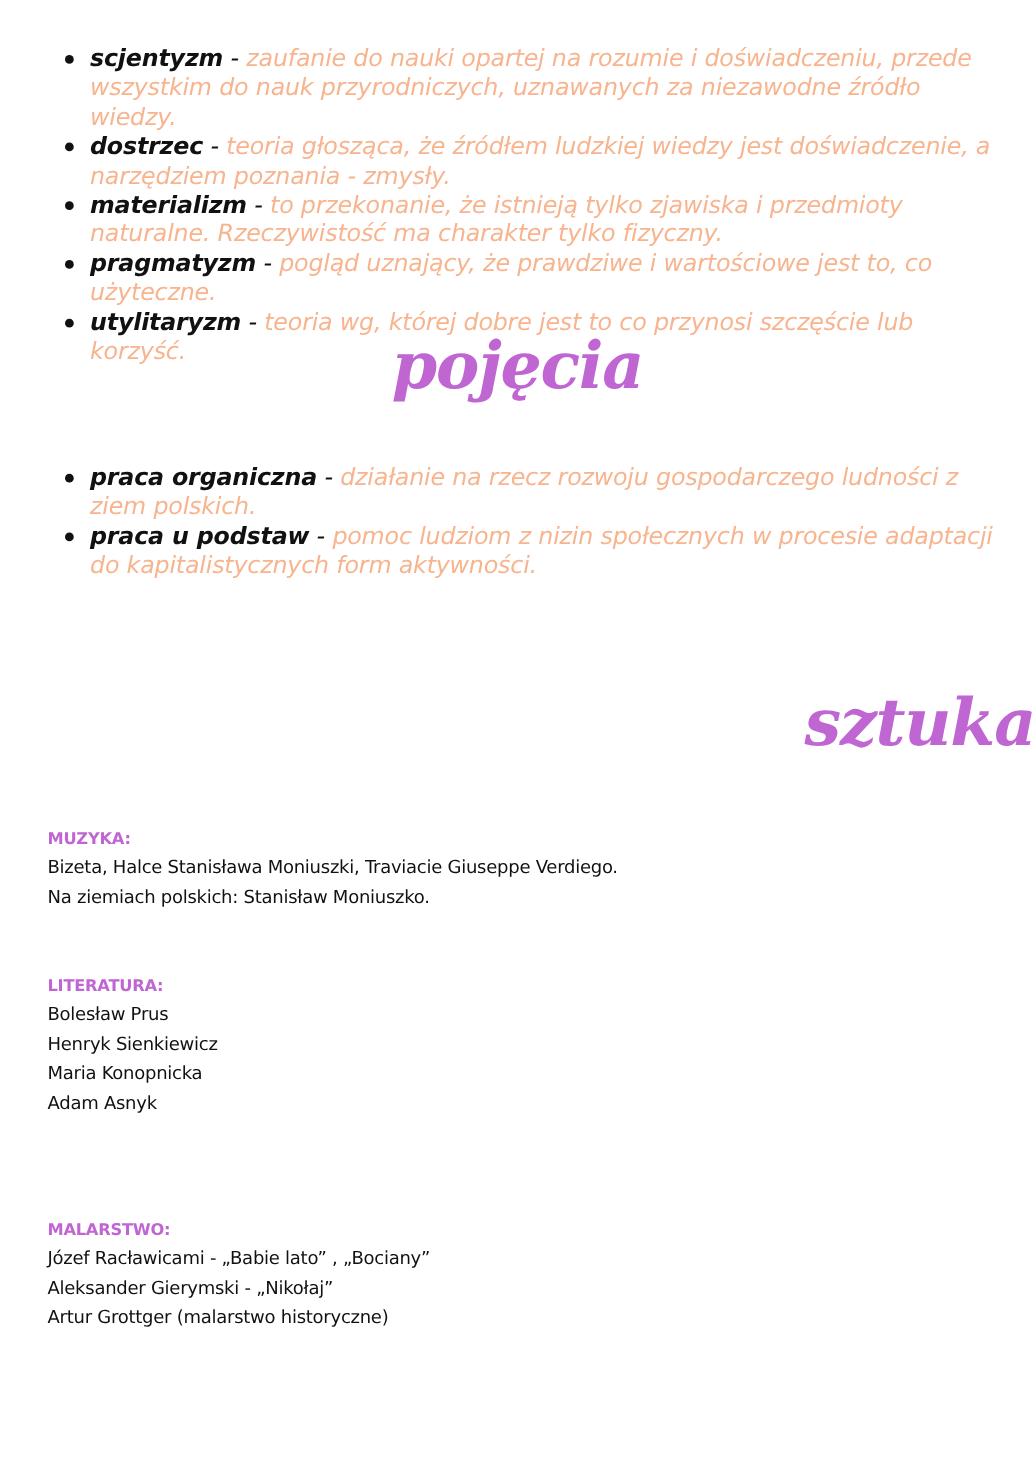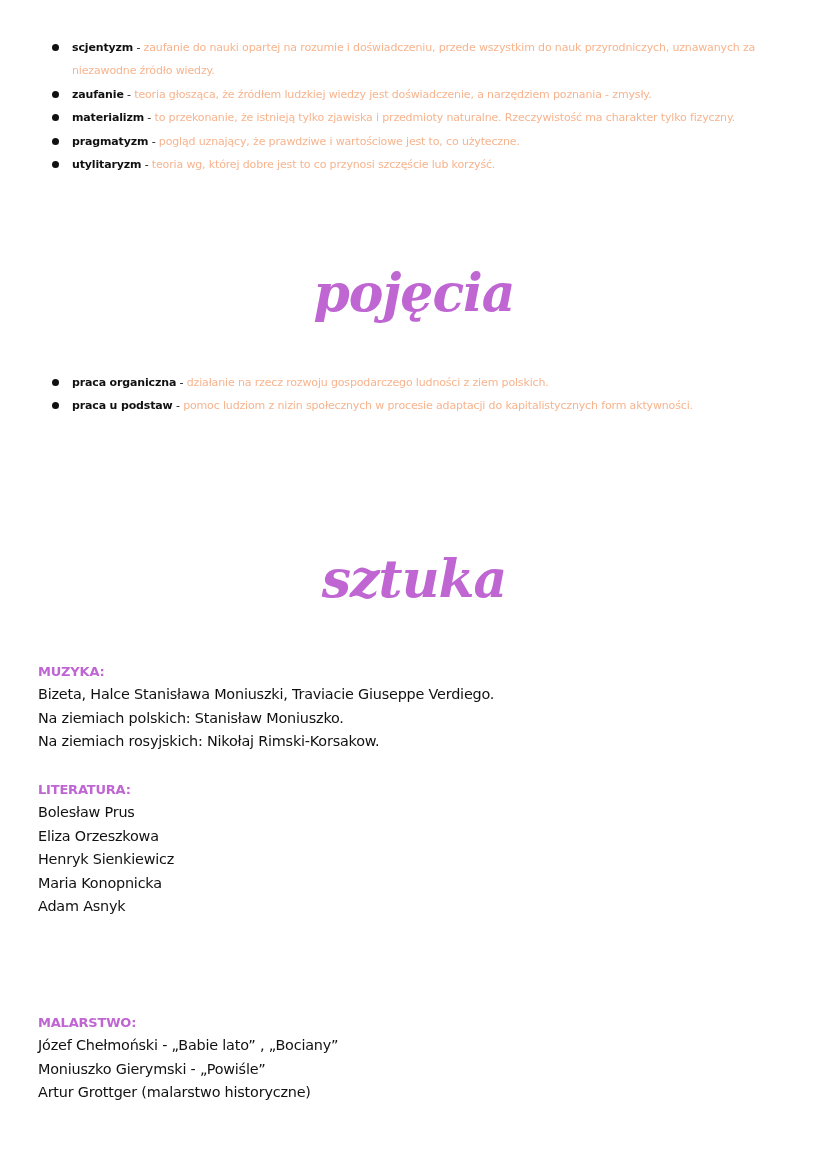--- a/index.html
+++ b/index.html
@@ -21,23 +21,24 @@
       width: 828px;
       height: 1170px;
     }
     .bullet-list {
       position: absolute;
       left: 48px;
       width: 760px;
       margin: 0;
       padding: 0;
       list-style: none;
-      font-size: 11px;
+      font-size: 19px;
       line-height: 23.4px;
       letter-spacing: -0.15px;
+      font-style: italic;
     }
     .bullet-list li {
       position: relative;
       padding-left: 24px;
     }
     .bullet-list li .dot {
       position: absolute;
       left: 4px;
       top: 8px;
       width: 7px;
@@ -90,21 +91,21 @@
 
 <div class="page">
 
   <ul class="bullet-list" style="top:36px;">
     <li>
       <span class="dot"></span>
       <span class="term">scjentyzm</span><span class="sep"> - </span><span class="def">zaufanie do nauki opartej na rozumie i doświadczeniu, przede wszystkim do nauk przyrodniczych, uznawanych za niezawodne źródło wiedzy.</span>
     </li>
     <li>
       <span class="dot"></span>
-      <span class="term">zaufanie</span><span class="sep"> - </span><span class="def">teoria głosząca, że źródłem ludzkiej wiedzy jest doświadczenie, a narzędziem poznania - zmysły.</span>
+      <span class="term">dostrzec</span><span class="sep"> - </span><span class="def">teoria głosząca, że źródłem ludzkiej wiedzy jest doświadczenie, a narzędziem poznania - zmysły.</span>
     </li>
     <li>
       <span class="dot"></span>
       <span class="term">materializm</span><span class="sep"> - </span><span class="def">to przekonanie, że istnieją tylko zjawiska i przedmioty naturalne. Rzeczywistość ma charakter tylko fizyczny.</span>
     </li>
     <li>
       <span class="dot"></span>
       <span class="term">pragmatyzm</span><span class="sep"> - </span><span class="def">pogląd uznający, że prawdziwe i wartościowe jest to, co użyteczne.</span>
     </li>
     <li>
@@ -119,38 +120,36 @@
     <li>
       <span class="dot"></span>
       <span class="term">praca organiczna</span><span class="sep"> - </span><span class="def">działanie na rzecz rozwoju gospodarczego ludności z ziem polskich.</span>
     </li>
     <li>
       <span class="dot"></span>
       <span class="term">praca u podstaw</span><span class="sep"> - </span><span class="def">pomoc ludziom z nizin społecznych w procesie adaptacji do kapitalistycznych form aktywności.</span>
     </li>
   </ul>
 
-  <div class="script-heading" style="top:548px;">sztuka</div>
+  <div class="script-heading" style="top:548px;text-align:right;">sztuka</div>
 
   <div class="section" style="top:660px;">
     <div class="section-label">MUZYKA:</div>
     <div class="section-line">Bizeta, Halce Stanisława Moniuszki, Traviacie Giuseppe Verdiego.</div>
     <div class="section-line">Na ziemiach polskich: Stanisław Moniuszko.</div>
-    <div class="section-line">Na ziemiach rosyjskich: Nikołaj Rimski-Korsakow.</div>
   </div>
 
   <div class="section" style="top:778px;">
     <div class="section-label">LITERATURA:</div>
     <div class="section-line">Bolesław Prus</div>
-    <div class="section-line">Eliza Orzeszkowa</div>
     <div class="section-line">Henryk Sienkiewicz</div>
     <div class="section-line">Maria Konopnicka</div>
     <div class="section-line">Adam Asnyk</div>
   </div>
 
-  <div class="section" style="top:973px;margin-top:38px;">
+  <div class="section" style="top:973px;">
     <div class="section-label">MALARSTWO:</div>
-    <div class="section-line">Józef Chełmoński - „Babie lato” , „Bociany”</div>
-    <div class="section-line">Moniuszko Gierymski - „Powiśle”</div>
+    <div class="section-line">Józef Racławicami - „Babie lato” , „Bociany”</div>
+    <div class="section-line">Aleksander Gierymski - „Nikołaj”</div>
     <div class="section-line">Artur Grottger (malarstwo historyczne)</div>
   </div>
 
 </div>
 
 </body></html>

